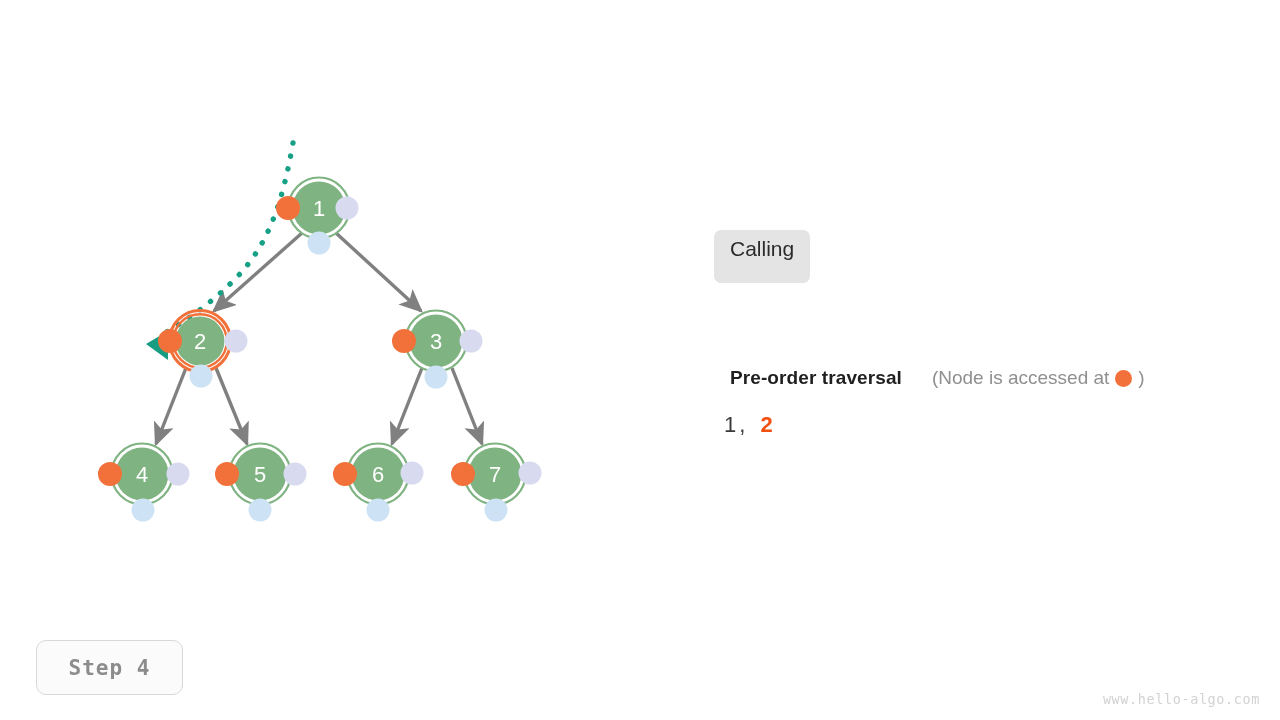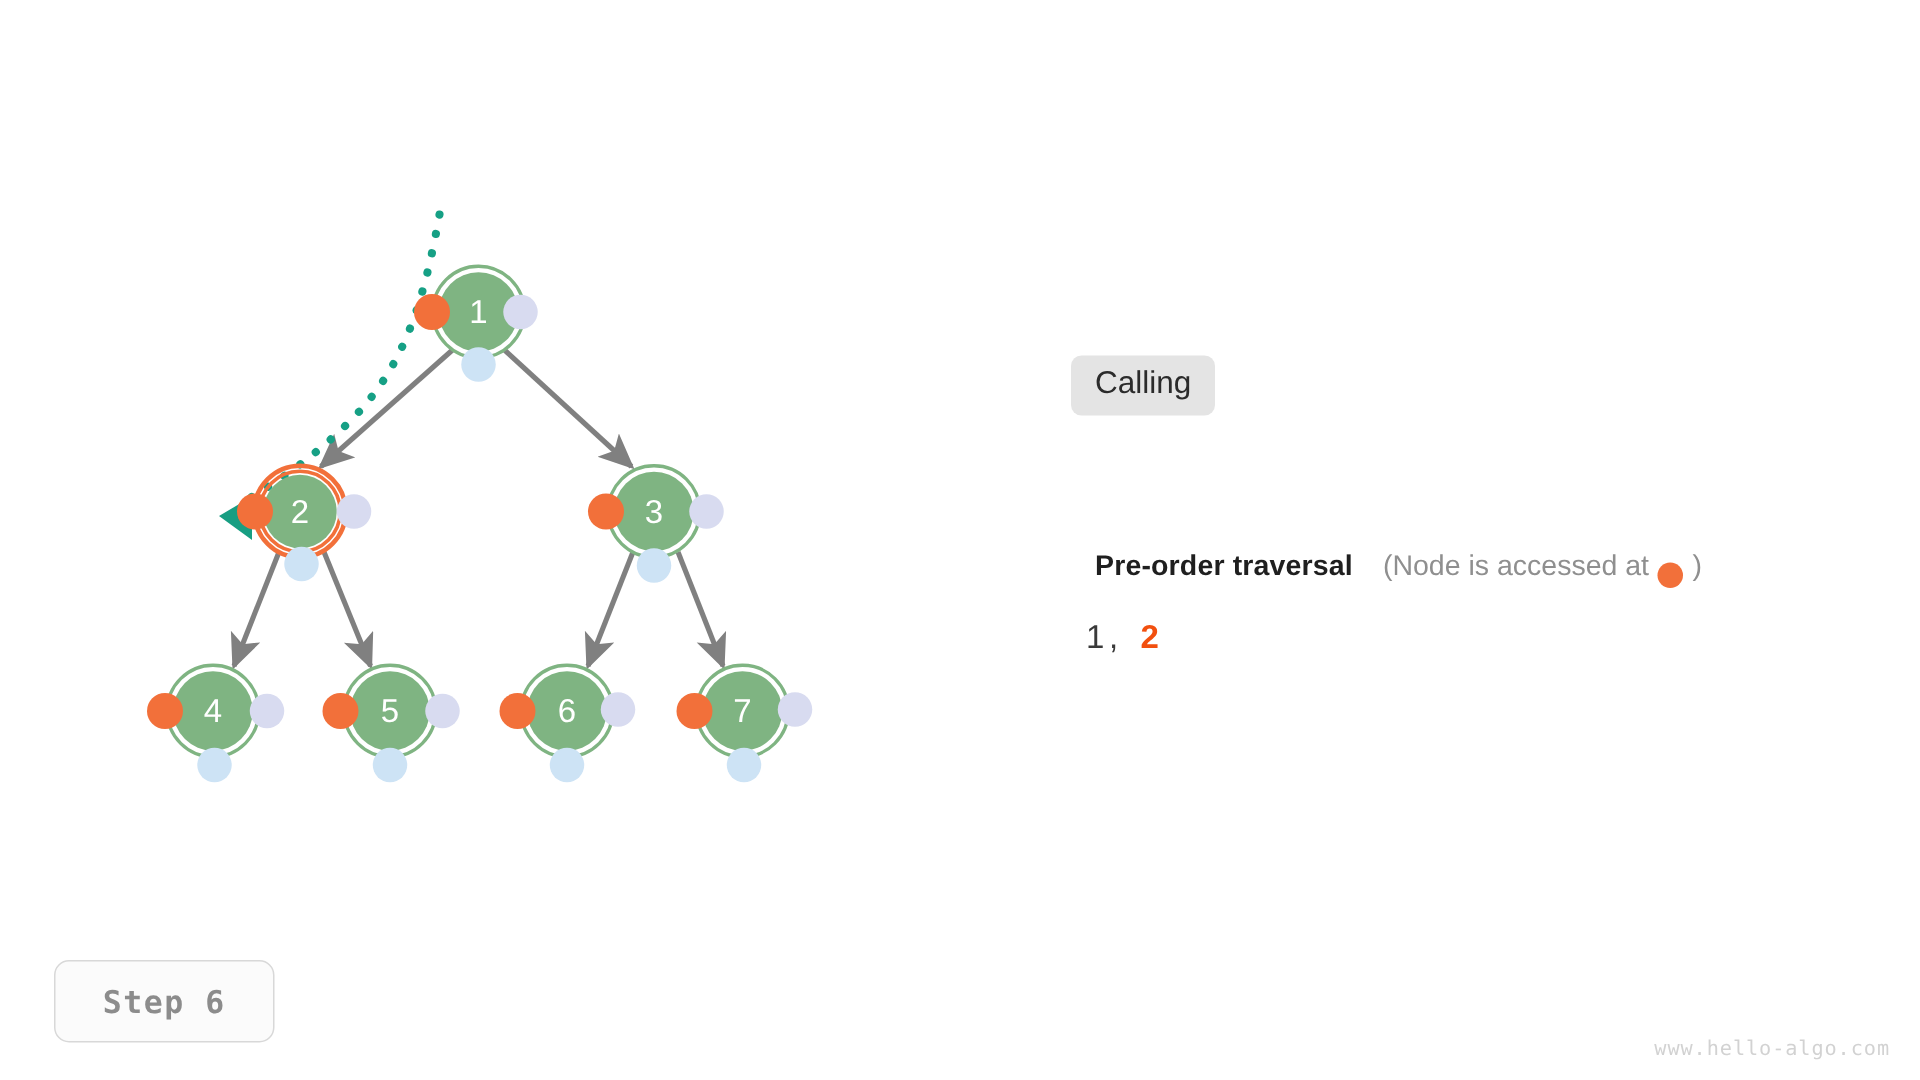--- a/index.html
+++ b/index.html
@@ -32,51 +32,51 @@
     width: 540px;
   }
 
   .legend-row {
     display: flex;
     align-items: center;
     height: 45px;
   }
   .legend-chip {
     display: inline-block;
-    padding: 6px 16px 8px 16px;
+    padding: 6px 16px 21px 16px;
     border-radius: 7px;
     font-size: 21px;
     color: #2b2b2b;
     line-height: 26px;
   }
   .legend-chip.active {
     background: #e4e4e4;
   }
   .legend-chip.inactive {
     background: transparent;
   }
 
   .traversal-head {
     position: absolute;
     left: 16px;
     top: 133px;
     display: flex;
-    align-items: flex-end;
+    align-items: flex-start;
     white-space: nowrap;
   }
   .traversal-title {
     font-size: 19px;
     font-weight: bold;
     color: #1f1f1f;
     letter-spacing: .1px;
   }
   .traversal-note {
     font-size: 19px;
     color: #8f8f8f;
-    margin-left: 20px;
+    margin-left: 30px;
   }
   .note-dot {
     display: inline-block;
     width: 17px;
     height: 17px;
     border-radius: 50%;
     background: #f2703a;
     margin: 0 3px 0 6px;
     position: relative;
     top: 3px;
@@ -241,15 +241,15 @@
     <span class="traversal-note">(Node is accessed at</span>
     <span class="note-dot"></span>
     <span class="note-paren">)</span>
   </div>
 
   <div class="traversal-seq">
     <span class="seq-item">1</span><span class="seq-comma">,</span><span class="seq-item current">2</span>
   </div>
 </div>
 
-<div class="step-badge">Step 6</div>
+<div class="step-badge">Step 4</div>
 
 <div class="watermark">www.hello-algo.com</div>
 
 </body></html>

